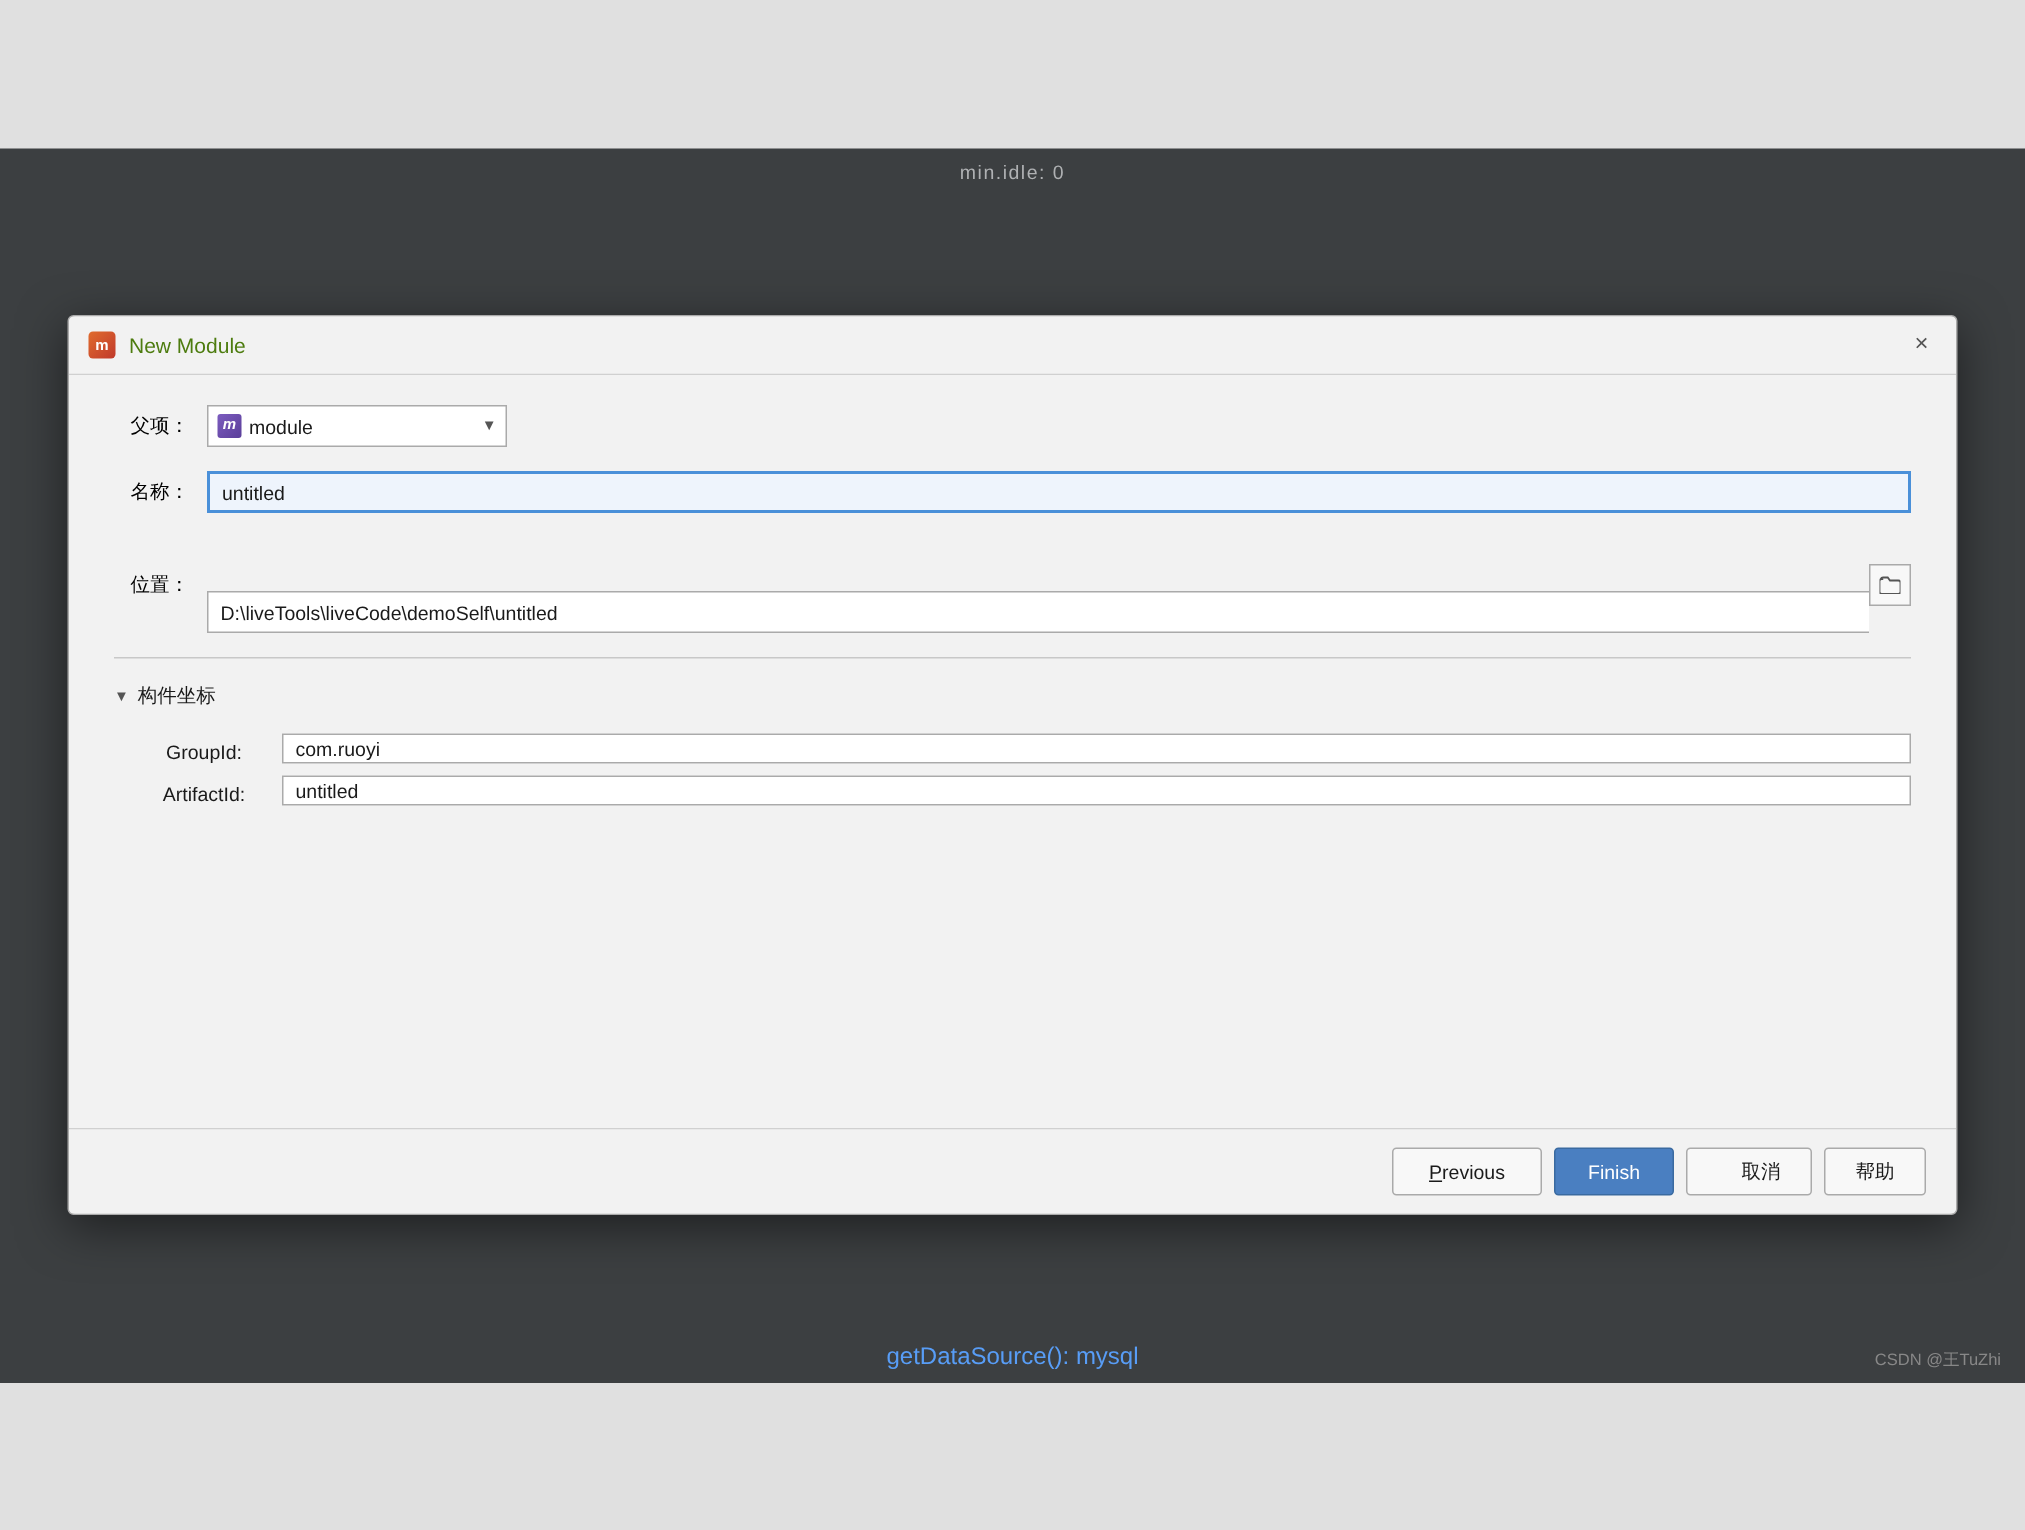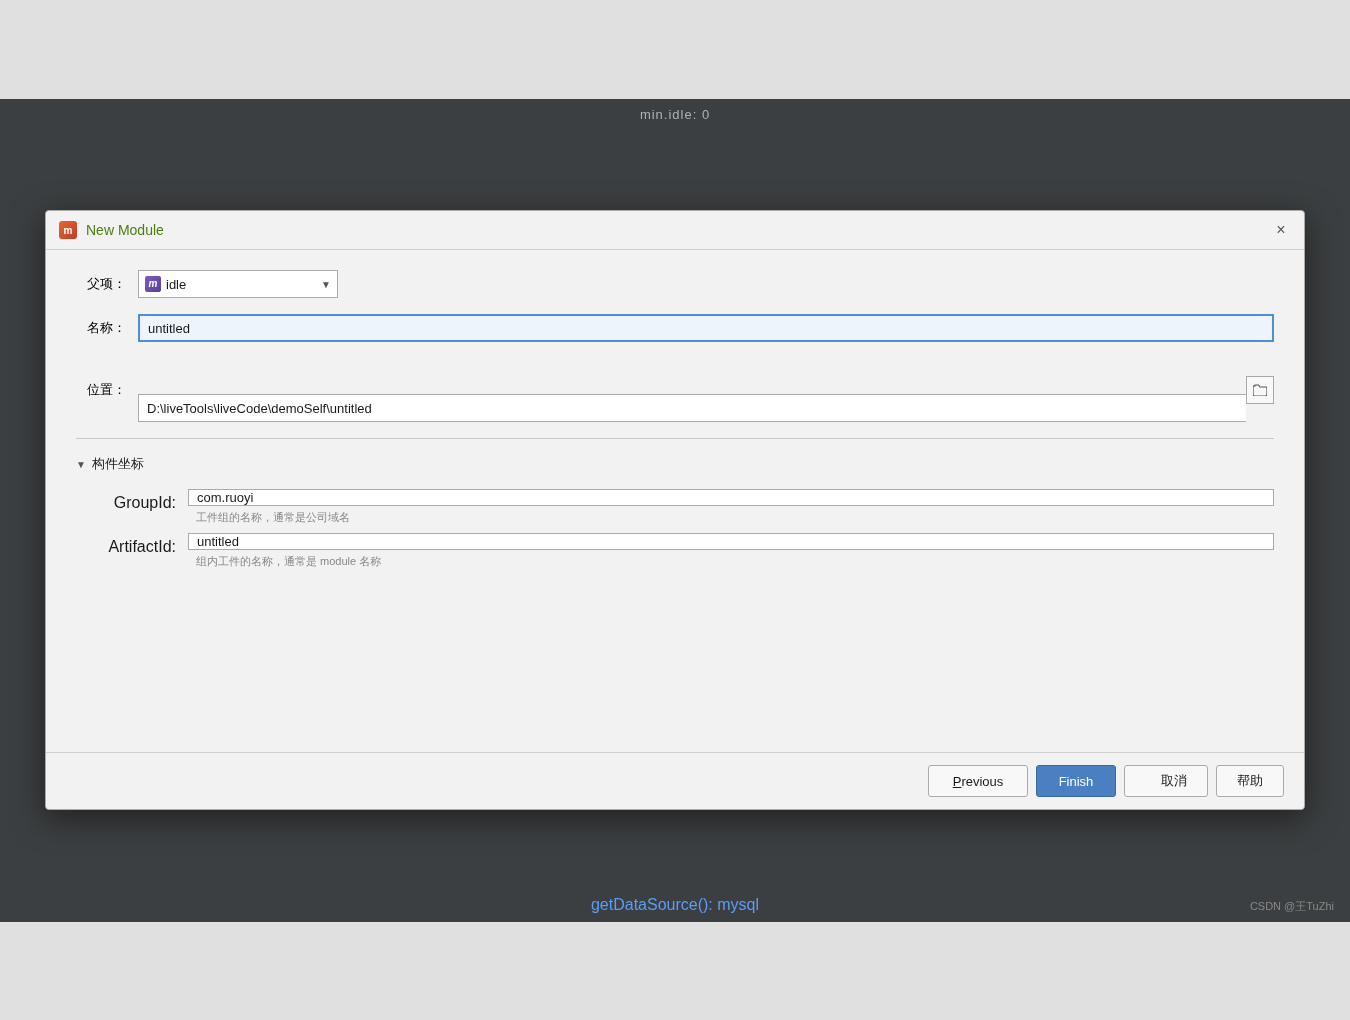--- a/index.html
+++ b/index.html
@@ -271,32 +271,32 @@
 
     
     .coord-row {
       display: flex;
       margin-bottom: 8px;
       gap: 12px;
     }
 
     .coord-label {
       width: 80px;
-      text-align: right;
-      color: #1a1a1a;
-      font-size: 16px;
+      text-align: center;
+      color: #1a1a1a;
+      font-size: 13px;
       flex-shrink: 0;
       padding-top: 5px;
     }
 
     .coord-field-wrap {
       flex: 1;
       display: flex;
       flex-direction: column;
-      gap: 4px;
+      gap: 20px;
     }
 
     .coord-hint {
       font-size: 11px;
       color: #888;
       padding-left: 8px;
     }
 
     
     .dialog-footer {
@@ -367,21 +367,21 @@
       <div class="close-btn">×</div>
     </div>
 
     <div class="dialog-body">
 
       <div class="form-row">
         <div class="form-label">父项：</div>
         <div class="form-control-wrap">
           <div class="select-inner">
             <span class="m-icon">m</span>
-            <span>idle</span>
+            <span>module</span>
             <span class="select-arrow">▼</span>
           </div>
         </div>
       </div>
 
       <div class="form-row">
         <div class="form-label">名称：</div>
         <div class="form-control-wrap">
           <input type="text" class="text-input selected" value="untitled" style="">
         </div>
@@ -404,29 +404,27 @@
         <span class="chevron">▼</span>
         <span>构件坐标</span>
       </div>
 
       <div class="section-content">
 
         <div class="coord-row">
           <div class="coord-label">GroupId:</div>
           <div class="coord-field-wrap">
             <input type="text" class="text-input" value="com.ruoyi" style="">
-            <span class="coord-hint">工件组的名称，通常是公司域名</span>
           </div>
         </div>
 
         <div class="coord-row">
           <div class="coord-label">ArtifactId:</div>
           <div class="coord-field-wrap">
             <input type="text" class="text-input" value="untitled" style="">
-            <span class="coord-hint">组内工件的名称，通常是 module 名称</span>
           </div>
         </div>
 
 
       </div>
     </div>
 
     <div class="dialog-footer">
       <button class="btn btn-previous"><u>P</u>revious</button>
       <button class="btn btn-primary btn-finish">Finish</button>

